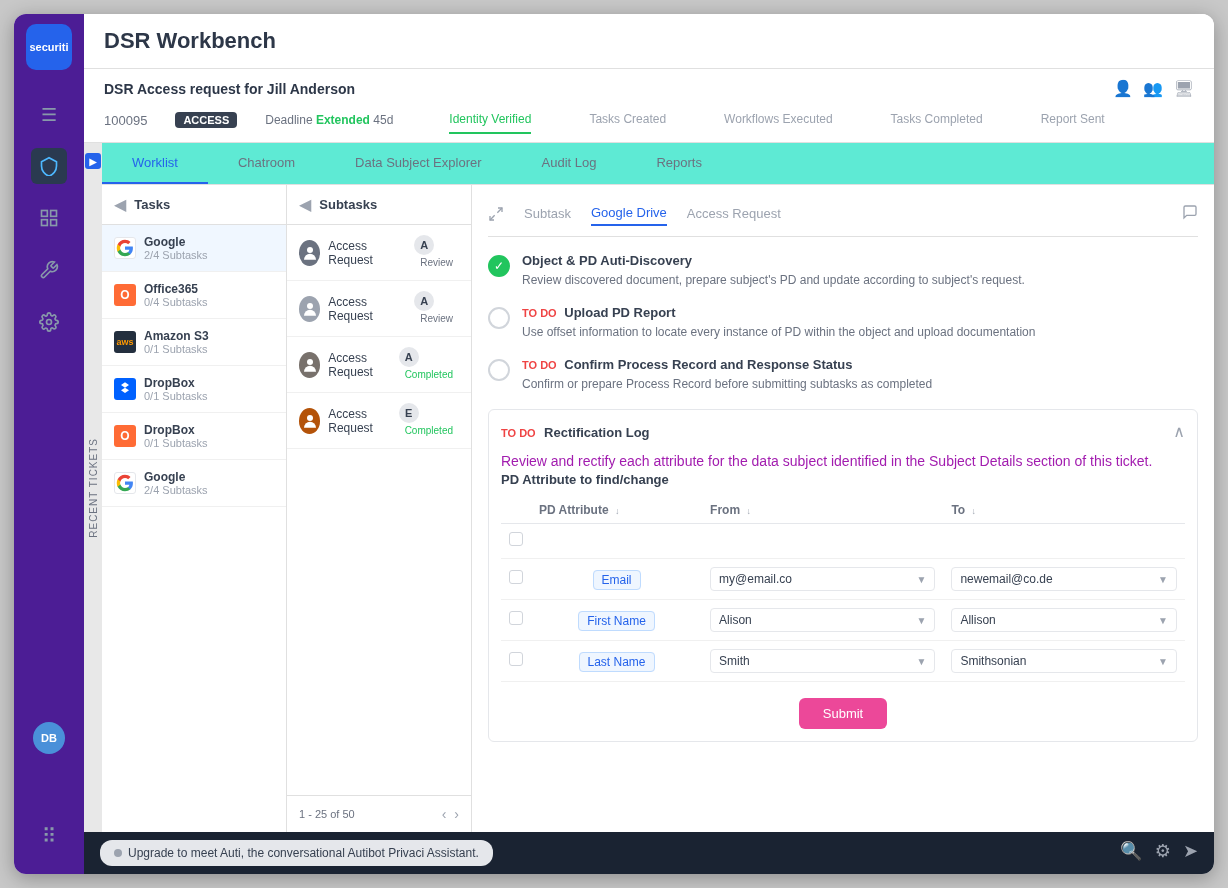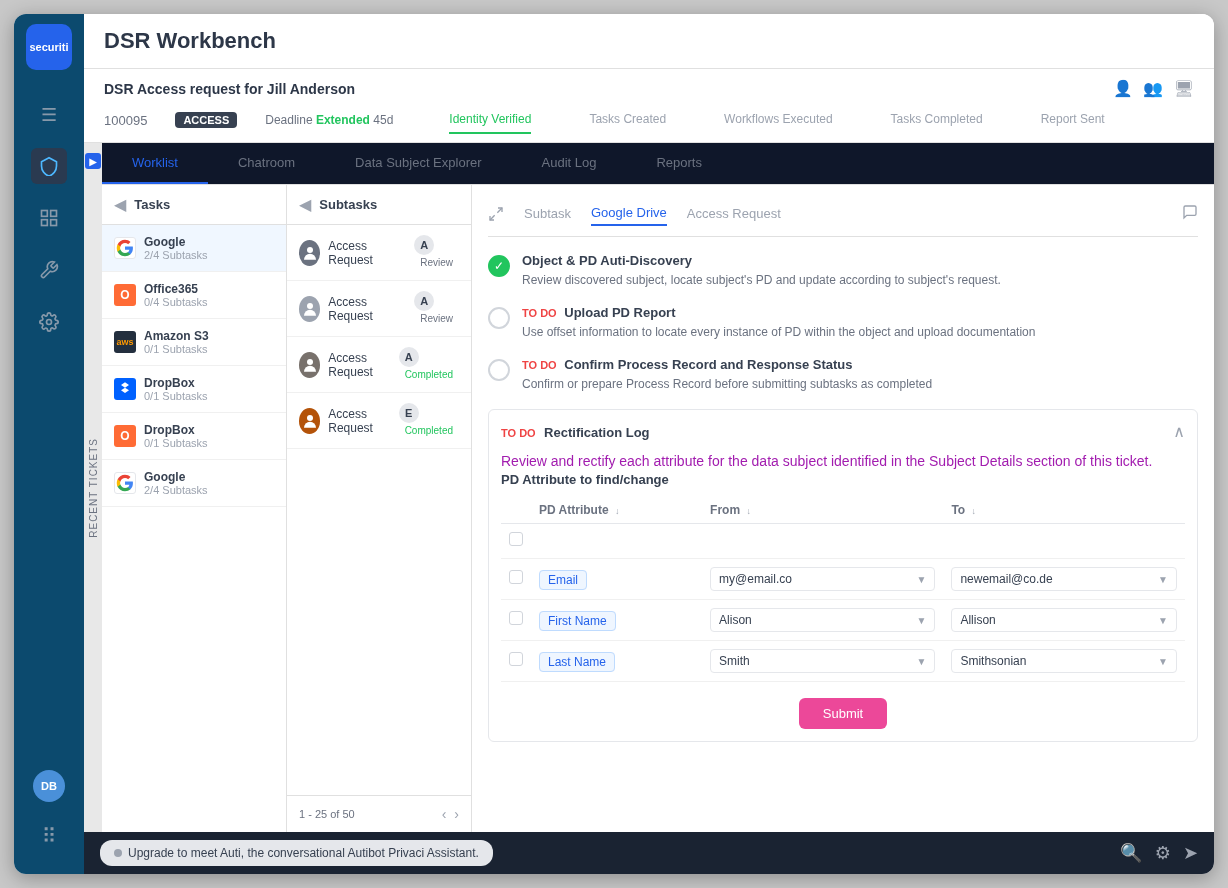--- a/index.html
+++ b/index.html
@@ -1,27 +1,27 @@
 <!DOCTYPE html>
 <html><head>
   <meta charset="utf-8">
   <style>
     * { box-sizing: border-box; margin: 0; padding: 0; }
     body { font-family: -apple-system, BlinkMacSystemFont, 'Segoe UI', sans-serif; background: #c8c8c8; width: 1228px; height: 888px; overflow: hidden; display: flex; align-items: center; justify-content: center; }
     
     .app-frame { width: 1200px; height: 860px; background: #f0f0f0; border-radius: 12px; display: flex; overflow: hidden; box-shadow: 0 4px 20px rgba(0,0,0,0.3); }
     
     
-    .sidebar { width: 70px; background: #0c4a6e; display: flex; flex-direction: column; align-items: center; padding: 10px 0; }
+    .sidebar { width: 70px; background: #4c1d95; display: flex; flex-direction: column; align-items: center; padding: 10px 0; }
     .sidebar-logo { width: 46px; height: 46px; background: #2563eb; border-radius: 10px; display: flex; align-items: center; justify-content: center; margin-bottom: 20px; }
     .sidebar-logo-text { color: white; font-weight: bold; font-size: 11px; }
     .sidebar-menu-icon { color: #8899aa; font-size: 18px; margin: 6px 0; cursor: pointer; padding: 8px; border-radius: 6px; }
     .sidebar-icon { color: #8899aa; font-size: 20px; margin: 8px 0; cursor: pointer; padding: 8px; border-radius: 6px; display: flex; align-items: center; justify-content: center; }
     .sidebar-icon.active { background: #2a3a50; color: #4db8ff; }
-    .sidebar-bottom { margin-top: auto; display: flex; flex-direction: column; align-items: center; }
+    .sidebar-bottom { margin-top: auto; display: flex; flex-direction: column; align-items: center; gap: 48px; }
     .avatar { width: 32px; height: 32px; border-radius: 50%; background: #4a90d9; display: flex; align-items: center; justify-content: center; color: white; font-size: 11px; font-weight: bold; margin: 6px 0; }
     
     
     .main-content { flex: 1; display: flex; flex-direction: column; background: #f5f5f5; }
     
     
     .top-header { background: white; padding: 14px 20px; border-bottom: 1px solid #e0e0e0; }
     .top-header h1 { font-size: 22px; font-weight: 600; color: #2d3748; }
     
     
@@ -42,21 +42,21 @@
     
     
     .recent-tickets { width: 18px; background: #e8e8e8; display: flex; align-items: center; justify-content: center; cursor: pointer; position: relative; }
     .recent-tickets-label { writing-mode: vertical-rl; transform: rotate(180deg); font-size: 10px; color: #6b7280; letter-spacing: 1px; text-transform: uppercase; }
     .recent-expand { position: absolute; top: 10px; width: 16px; height: 16px; background: #2563eb; border-radius: 3px; display: flex; align-items: center; justify-content: center; color: white; font-size: 10px; }
     
     
     .panels-container { flex: 1; display: flex; flex-direction: column; overflow: hidden; }
     
     
-    .tab-bar { display: flex; background: #0f172a; border-bottom: 1px solid #e0e0e0; }
+    .tab-bar { display: flex; background: #5eead4; border-bottom: 1px solid #e0e0e0; }
     .tab { padding: 12px 30px; font-size: 13px; color: #6b7280; cursor: pointer; border-bottom: 2px solid transparent; }
     .tab.active { color: #2563eb; border-bottom: 2px solid #2563eb; }
     
     
     .panels-row { display: flex; flex: 1; overflow: hidden; }
     
     
     .tasks-panel { width: 185px; background: white; border-right: 1px solid #e0e0e0; display: flex; flex-direction: column; }
     .tasks-header { display: flex; align-items: center; padding: 10px 12px; border-bottom: 1px solid #e0e0e0; }
     .tasks-back { color: #9ca3af; cursor: pointer; margin-right: 8px; }
@@ -104,32 +104,32 @@
     .rectification-section { border: 1px solid #e5e7eb; border-radius: 6px; padding: 12px; margin-top: 10px; }
     .rect-header { display: flex; align-items: center; justify-content: space-between; margin-bottom: 10px; }
     .rect-collapse { color: #9ca3af; cursor: pointer; }
     .rect-description { font-size: 14px; color: #a21caf; line-height: 1.5; }
     .rect-note { font-size: 12px; color: #6b7280; margin-bottom: 16px; }
     .pd-section-title { font-size: 13px; font-weight: 600; color: #374151; margin-bottom: 10px; }
     
     
     .pd-table { width: 100%; border-collapse: collapse; }
     .pd-table th { font-size: 12px; color: #6b7280; text-align: left; padding: 6px 8px; border-bottom: 1px solid #e5e7eb; margin-top: 12px; }
-    .pd-table td { padding: 8px; vertical-align: middle; }
+    .pd-table td { padding: 8px; vertical-align: middle; text-align: center; }
     .pd-table tr { border-bottom: 1px solid #f0f0f0; }
     .checkbox-cell { width: 30px; }
     .table-checkbox { width: 14px; height: 14px; border: 1px solid #d1d5db; border-radius: 3px; display: inline-block; }
     .attr-badge { background: #eff6ff; color: #2563eb; border: 1px solid #bfdbfe; padding: 2px 8px; border-radius: 4px; font-size: 12px; }
     .attr-select { border: 1px solid #e5e7eb; border-radius: 4px; padding: 4px 8px; font-size: 12px; color: #374151; background: white; display: flex; align-items: center; justify-content: space-between; min-width: 120px; cursor: pointer; }
     .select-arrow { color: #9ca3af; font-size: 10px; }
     
     .submit-btn { background: #ec4899; color: white; border: none; padding: 8px 24px; border-radius: 6px; font-size: 13px; cursor: pointer; margin-top: 16px; }
     
     
-    .bottom-bar { background: #1a2332; padding: 8px 16px; display: flex; align-items: center; gap: 10px; }
+    .bottom-bar { background: #1a2332; padding: 8px 16px; display: flex; gap: 10px; }
     .chat-bubble { background: #e5e7eb; border-radius: 12px; padding: 6px 14px; font-size: 12px; color: #374151; display: flex; align-items: center; gap: 6px; }
     .chat-bubble-dot { width: 8px; height: 8px; border-radius: 50%; background: #9ca3af; }
     .bottom-icons { margin-left: auto; display: flex; gap: 12px; color: #9ca3af; font-size: 18px; }
     
     .sort-arrow { font-size: 9px; color: #9ca3af; margin-left: 3px; }
     
     .subtask-row { display: flex; align-items: center; width: 100%; }
     .subtask-right { margin-left: auto; text-align: right; }
   </style>
 </head>
@@ -388,21 +388,21 @@
                 <svg width="16" height="16" viewBox="0 0 24 24" fill="none" stroke="#9ca3af" stroke-width="2">
                     <path d="M21 15a2 2 0 01-2 2H7l-4 4V5a2 2 0 012-2h14a2 2 0 012 2z"></path>
                   </svg>
               </div>
             </div>
 
             <div class="task-detail-item">
               <div class="task-check-circle completed"></div>
               <div class="task-detail-content">
                 <div class="task-detail-title">Object &amp; PD Auti-Discovery</div>
-                <div class="task-detail-desc">Review discovered subject, locate subject's PD and update according to subject's request.</div>
+                <div class="task-detail-desc">Review discovered document, prepare subject's PD and update according to subject's request.</div>
               </div>
             </div>
 
             <div class="task-detail-item">
               <div class="task-check-circle"></div>
               <div class="task-detail-content">
                 <div class="task-detail-title">
                   <span class="todo-badge">TO DO</span>
                   <span>Upload PD Report</span>
                 </div>

